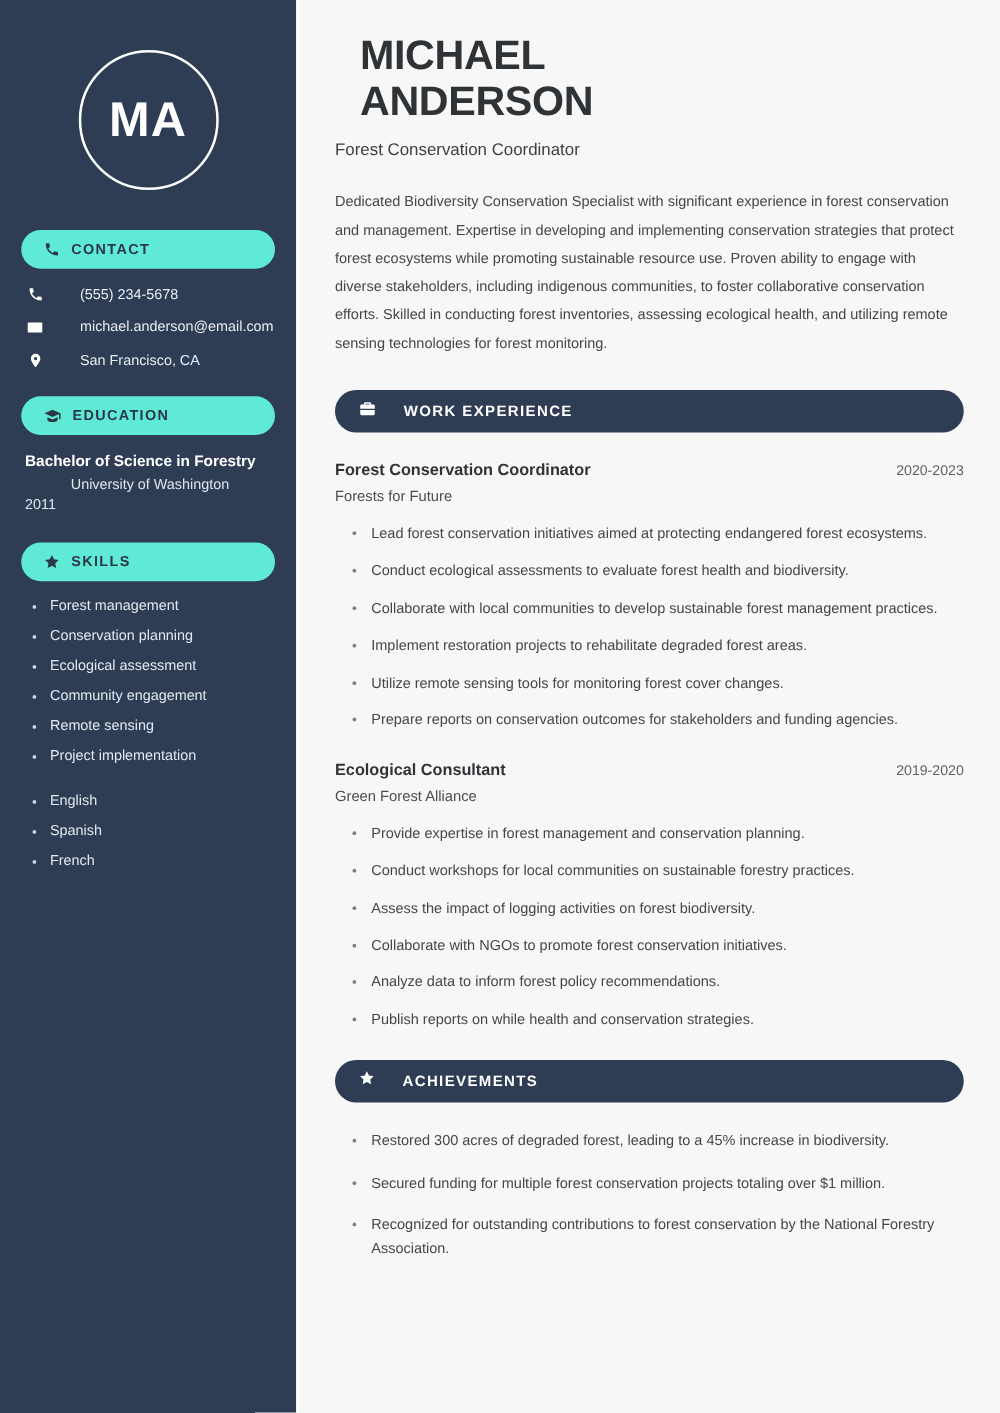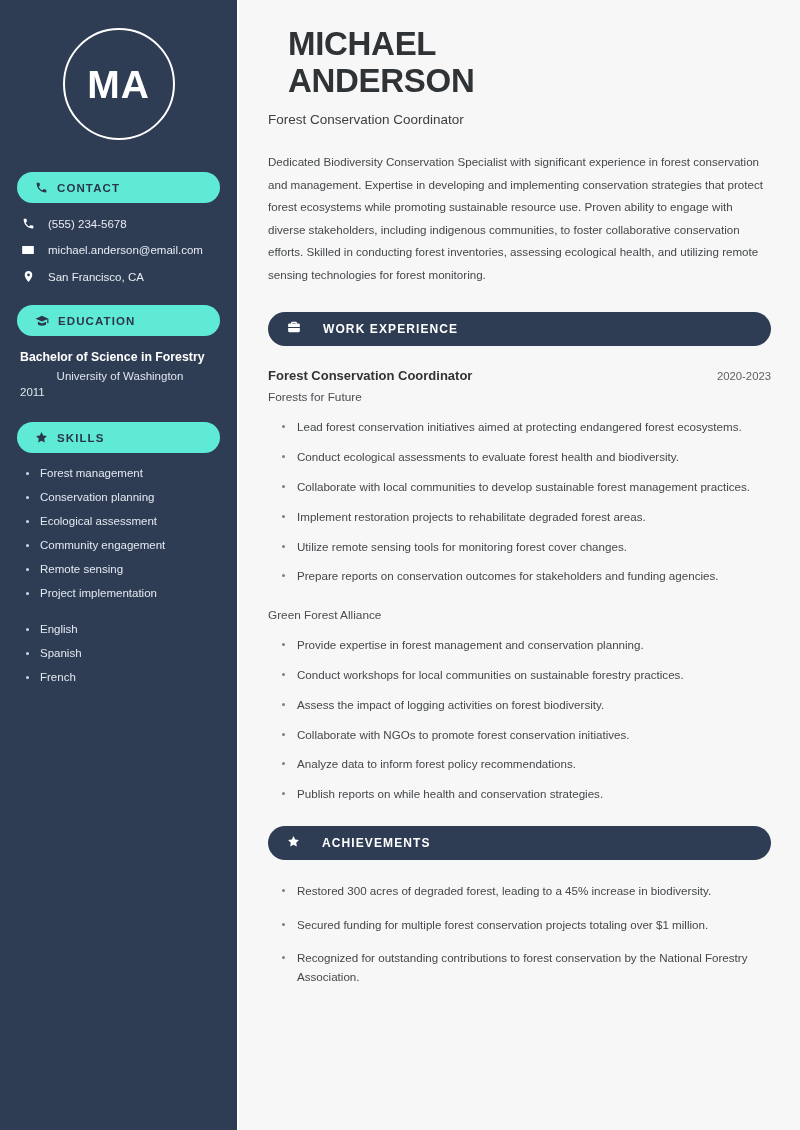--- a/index.html
+++ b/index.html
@@ -9,21 +9,21 @@
     font-family:"Liberation Sans", sans-serif;
     -webkit-font-smoothing:antialiased;
   }
   .page { position:relative; width:800px; height:1130px; background:#f7f7f7; display:flex; }
 
   
   .sidebar {
     width:237px; flex:0 0 237px;
     background:#2e3d54;
     color:#ffffff;
-    padding:0 17px;
+    padding:12px 17px;
     position:relative;
   }
   .sidebar::after{
     content:""; position:absolute; right:-2px; top:0; width:2px; height:100%; background:#ffffff;
   }
 
   .avatar-wrap { display:flex; justify-content:center; margin-top:28px; margin-bottom:32px; }
   .avatar {
     width:112px; height:112px; border-radius:50%;
     border:2px solid #ffffff;
@@ -41,21 +41,21 @@
     padding:0 18px;
     margin-bottom:14px;
   }
   .pill .label {
     font-size:11.5px; font-weight:700; letter-spacing:1.1px; text-transform:uppercase;
   }
   .pill svg { display:block; }
 
   .contact-list { margin:0 0 22px 0; padding-left:3px; }
   .contact-row {
-    display:flex; align-items:center; gap:12px;
+    display:flex; align-items:center; gap:28px;
     margin-bottom:13px; font-size:11.5px; color:#e8ecf2;
   }
   .contact-row .ico { width:16px; display:flex; justify-content:center; flex:0 0 16px; }
 
   .edu-block { padding-left:3px; margin-bottom:24px; }
   .edu-degree { font-size:12.3px; font-weight:700; color:#ffffff; margin-bottom:6px; }
   .edu-school { font-size:11.5px; color:#dfe5ed; margin-bottom:4px;text-align:center; }
   .edu-year { font-size:11.5px; color:#dfe5ed; }
 
   ul.side-list { list-style:none; padding-left:9px; margin-bottom:24px; }
@@ -230,20 +230,24 @@
     <ul class="main-list">
       <li>Lead forest conservation initiatives aimed at protecting endangered forest ecosystems.</li>
       <li>Conduct ecological assessments to evaluate forest health and biodiversity.</li>
       <li>Collaborate with local communities to develop sustainable forest management practices.</li>
       <li>Implement restoration projects to rehabilitate degraded forest areas.</li>
       <li>Utilize remote sensing tools for monitoring forest cover changes.</li>
       <li>Prepare reports on conservation outcomes for stakeholders and funding agencies.</li>
     </ul>
 
     <div class="job">
+      <div class="job-top">
+        <span class="job-title">Ecological Consultant</span>
+        <span class="job-dates">2019-2020</span>
+      </div>
       <div class="job-org">Green Forest Alliance</div>
     </div>
     <ul class="main-list">
       <li>Provide expertise in forest management and conservation planning.</li>
       <li>Conduct workshops for local communities on sustainable forestry practices.</li>
       <li>Assess the impact of logging activities on forest biodiversity.</li>
       <li>Collaborate with NGOs to promote forest conservation initiatives.</li>
       <li>Analyze data to inform forest policy recommendations.</li>
       <li>Publish reports on while health and conservation strategies.</li>
     </ul>

